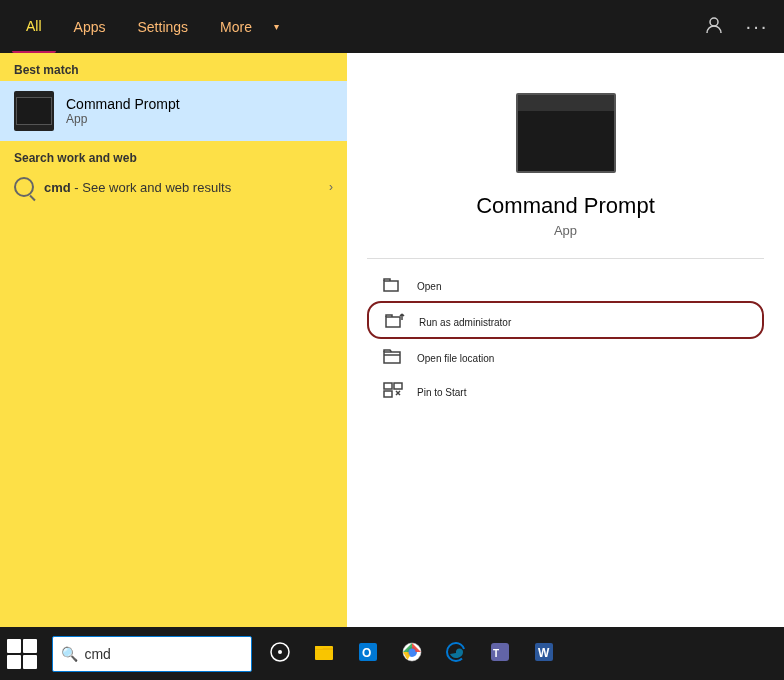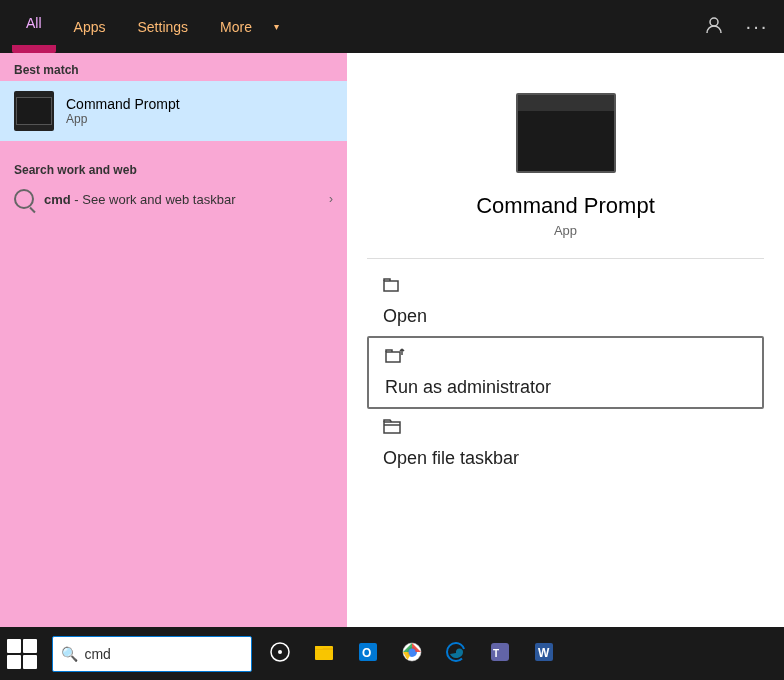--- a/index.html
+++ b/index.html
@@ -18,22 +18,22 @@
       color: #fdba74;
       padding: 6px 14px;
       font-size: 14px;
       cursor: pointer;
       border-radius: 2px;
       height: 100%;
       display: flex;
       align-items: center;
     }
     .nav-tab.active {
-      color: #f0abfc;
-      border-bottom: 8px solid #be185d;
+      color: #fde047;
+      border-bottom: 2px solid #be185d;
     }
     .nav-tab-more {
       display: flex;
       align-items: center;
       gap: 19px;
     }
     .nav-right {
       margin-left: auto;
       display: flex;
       align-items: center;
@@ -48,21 +48,21 @@
 
     
     .main-area {
       display: flex;
       height: 627px; 
     }
 
     
     .left-panel {
       width: 347px;
-      background: #f9a8d4;
+      background: #fde047;
       display: flex;
       flex-direction: column;
       flex-shrink: 0;
     }
 
     .section-label {
       font-size: 12px;
       font-weight: 600;
       color: #333;
       padding: 10px 14px 4px 14px;
@@ -102,21 +102,21 @@
       color: #000;
       font-weight: 500;
     }
     .best-match-type {
       font-size: 12px;
       color: #555;
     }
 
     
     .search-web-section {
-      padding: 12px 0;
+      padding: 0 0;
     }
     .search-web-item {
       display: flex;
       align-items: center;
       padding: 8px 14px;
       cursor: pointer;
       gap: 10px;
     }
     .search-icon-circle {
       width: 20px;
@@ -202,32 +202,31 @@
     }
 
     
     .action-list {
       width: 100%;
       display: flex;
       flex-direction: column;
     }
     .action-item {
       display: flex;
-      align-items: flex-start;
+      align-items: flex-end;
       padding: 9px 16px;
       cursor: pointer;
       gap: 14px;
-      font-size: 18px;
+      font-size: 10px;
       color: #222;
       border-radius: 2px;
-      flex-direction: column;
     }
     .action-item.highlighted {
-      border: 2px solid #737373;
-      border-radius: 2px;
+      border: 2px solid #7f1d1d;
+      border-radius: 14px;
     }
     .action-icon {
       width: 20px;
       height: 16px;
       flex-shrink: 0;
       display: flex;
       align-items: center;
       justify-content: center;
     }
 
@@ -338,21 +337,21 @@
         <div class="best-match-type">App</div>
       </div>
     </div>
 
     <div class="search-web-section">
       <div class="section-label">Search work and web</div>
       <div class="search-web-item">
         <div class="search-icon-circle"></div>
         <span class="search-web-text">
           <span class="cmd-bold">cmd</span>
-          <span>- See work and web taskbar</span>
+          <span>- See work and web results</span>
         </span>
         <span class="search-web-arrow">›</span>
       </div>
     </div>
 
 
   </div>
 
   <div class="right-panel">
 
@@ -387,23 +386,34 @@
       </div>
 
       <div class="action-item">
         <div class="action-icon">
           <svg width="20" height="16" viewBox="0 0 20 16">
             <rect x="1" y="4" width="16" height="11" rx="0" fill="none" stroke="#444" stroke-width="1.5"></rect>
             <path d="M1 7 L17 7" stroke="#444" stroke-width="1.5"></path>
             <path d="M1 4 L1 2 L7 2 L8.5 4" fill="none" stroke="#444" stroke-width="1.5"></path>
           </svg>
         </div>
-        <span>Open file taskbar</span>
-      </div>
-
+        <span>Open file location</span>
+      </div>
+
+      <div class="action-item">
+        <div class="action-icon">
+          <svg width="20" height="16" viewBox="0 0 20 16">
+            <rect x="1" y="1" width="8" height="6" rx="0" fill="none" stroke="#444" stroke-width="1.5"></rect>
+            <rect x="11" y="1" width="8" height="6" rx="0" fill="none" stroke="#444" stroke-width="1.5"></rect>
+            <rect x="1" y="9" width="8" height="6" rx="0" fill="none" stroke="#444" stroke-width="1.5"></rect>
+            <path d="M13 9 L17 13 M13 13 L17 9" stroke="#444" stroke-width="1.5"></path>
+          </svg>
+        </div>
+        <span>Pin to Start</span>
+      </div>
 
 
     </div>
   </div>
 
 </div>
 
 <div class="taskbar">
 
   <div class="taskbar-start">

